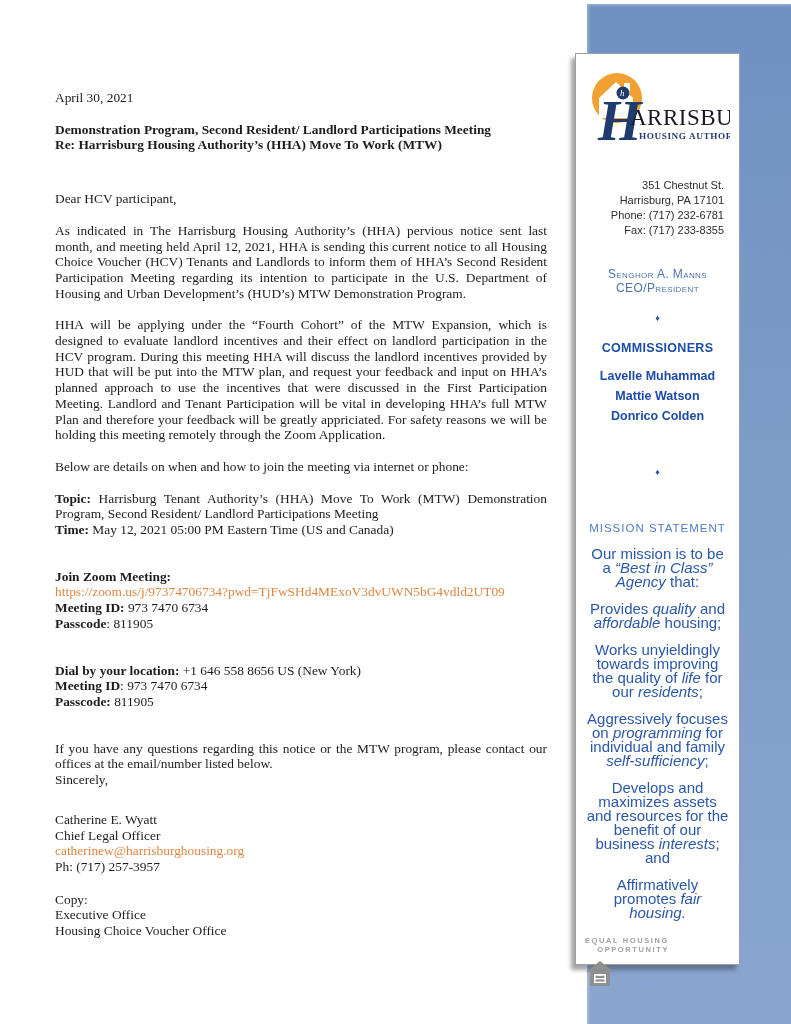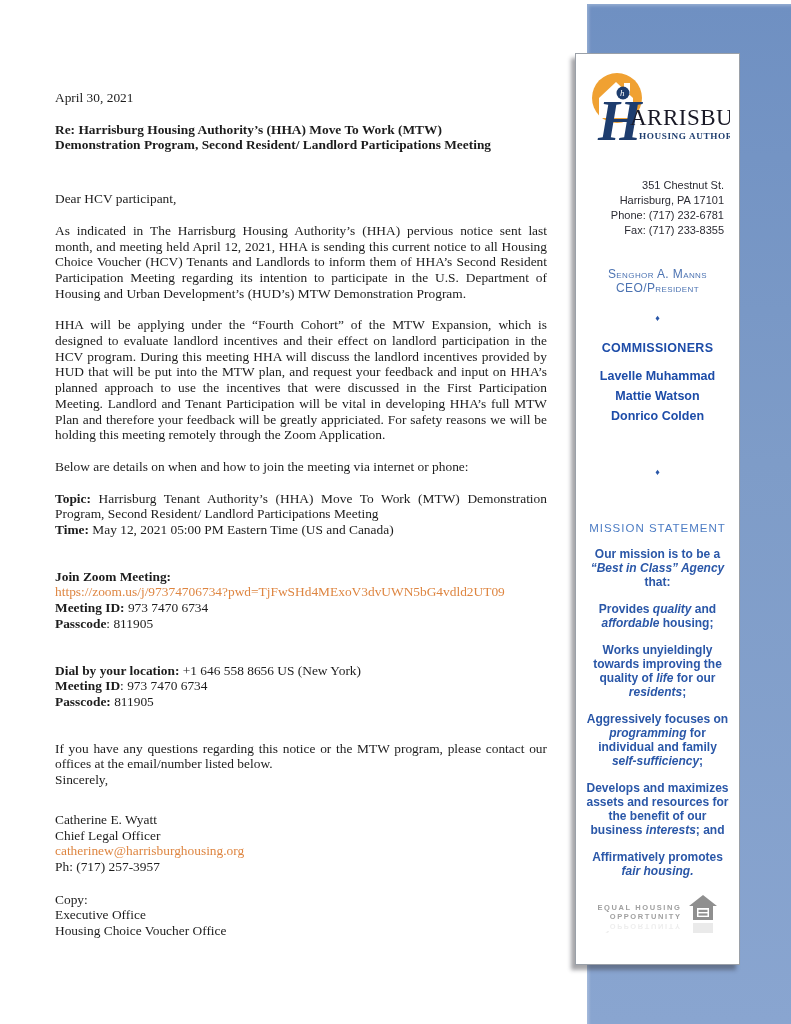--- a/index.html
+++ b/index.html
@@ -29,36 +29,36 @@
   .addr{margin-top:22px;text-align:right;padding-right:6px;font-size:11px;line-height:15px;
       font-weight:normal;color:#2b2b33;}
   .ceo{margin-top:29px;font-variant:small-caps;color:#4c73b2;font-size:12px;line-height:14px;letter-spacing:.4px;}
   .diamond{color:#2a57a8;font-size:9px;line-height:12px;}
   .d1{margin-top:17px;}
   .d2{margin-top:40px;}
   .commissioners-h{margin-top:17px;font-weight:bold;color:#1d4ca8;font-size:12.5px;letter-spacing:.3px;}
   .chair{margin-top:14px;font-variant:small-caps;font-weight:bold;color:#1d4ca8;font-size:12px;line-height:14px;}
   .names{margin-top:11px;font-weight:bold;color:#1d4ca8;font-size:12.5px;line-height:20px;}
   .mission-h{margin-top:44px;color:#4c7cc4;font-size:11.5px;letter-spacing:1px;}
-  .mission{color:#2a57a8;font-size:12px;line-height:14px;font-weight:bold;}
+  .mission{color:#2a57a8;font-size:15px;line-height:14px;}
   .mission p{margin:13px 0 0 0;}
   
-  .eh{margin-top:16px;display:flex;align-items:flex-end;justify-content:center;gap:6px;}
+  .eh{margin-top:16px;display:flex;align-items:flex-start;justify-content:center;gap:6px;flex-direction:column;}
   .eh-text{color:#a0a0a0;font-size:7.5px;font-weight:bold;letter-spacing:1.6px;line-height:9px;text-align:right;}
   .eh-reflect{height:11px;overflow:hidden;opacity:.18;transform:scaleY(-1);margin-top:1px;}
   .logo-wrap{margin-top:2px;}
 </style>
 </head>
 <body>
 
 <div class="letter">
   <p>April 30, 2021</p>
   <div class="subject">
+    <div>Demonstration Program, Second Resident/ Landlord Participations Meeting</div>
     <div>Re: Harrisburg Housing Authority’s (HHA) Move To Work (MTW)</div>
-    <div>Demonstration Program, Second Resident/ Landlord Participations Meeting</div>
   </div>
   <p>Dear HCV participant,</p>
   <p class="just">As indicated in The Harrisburg Housing Authority’s (HHA) pervious notice sent last month, and meeting held April 12, 2021, HHA is sending this current notice to all Housing Choice Voucher (HCV) Tenants and Landlords to inform them of HHA’s Second Resident Participation Meeting regarding its intention to participate in the U.S. Department of Housing and Urban Development’s (HUD’s) MTW Demonstration Program.</p>
   <p class="just">HHA will be applying under the “Fourth Cohort” of the MTW Expansion, which is designed to evaluate landlord incentives and their effect on landlord participation in the HCV program.  During this meeting HHA will discuss the landlord incentives provided by HUD that will be put into the MTW plan, and request your feedback and input on HHA’s planned approach to use the incentives that were discussed in the First Participation Meeting. Landlord and Tenant Participation will be vital in developing HHA’s full MTW Plan and therefore your feedback will be greatly appriciated. For safety reasons we will be holding this meeting remotely through the Zoom Application.</p>
   <p>Below are details on when and how to join the meeting via internet or phone:</p>
   <p class="just after2"><span class="b">Topic: </span><span>Harrisburg Tenant Authority’s (HHA) Move To Work (MTW) Demonstration Program, Second Resident/ Landlord Participations Meeting</span><br><span class="b">Time: </span><span>May 12, 2021 05:00 PM Eastern Time (US and Canada)</span></p>
   <p class="after2"><span class="b">Join Zoom Meeting:</span><br><a class="link">https://zoom.us/j/97374706734?pwd=TjFwSHd4MExoV3dvUWN5bG4vdld2UT09</a><br><span class="b">Meeting ID: </span><span>973 7470 6734</span><br><span class="b">Passcode</span><span>: 811905</span></p>
   <p class="after2"><span class="b">Dial by your location: </span><span>+1 646 558 8656 US (New York)</span><br><span class="b">Meeting ID</span><span>: 973 7470 6734</span><br><span class="b">Passcode: </span><span>811905</span></p>
   <p class="just closing"><span>If you have any questions regarding this notice or the MTW program, please contact our offices at the email/number listed below.</span><br><span>Sincerely,</span></p>
   <p class="sig"><span>Catherine E. Wyatt</span><br><span>Chief Legal Officer</span><br><a class="link">catherinew@harrisburghousing.org</a><br><span>Ph: (717) 257-3957</span></p>

